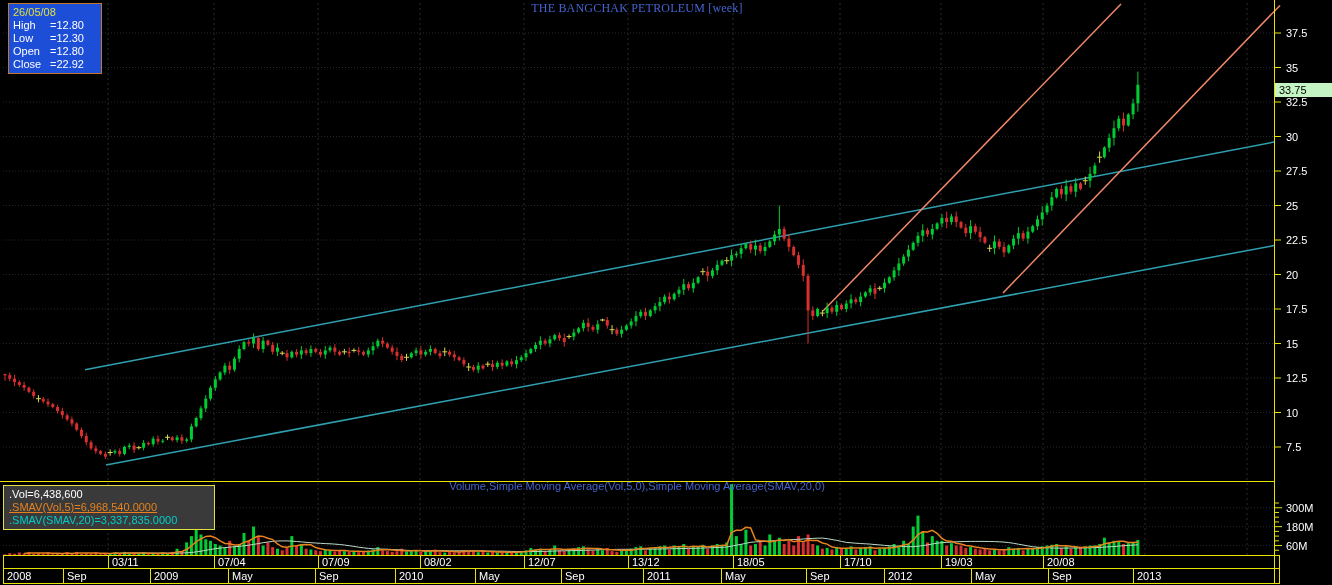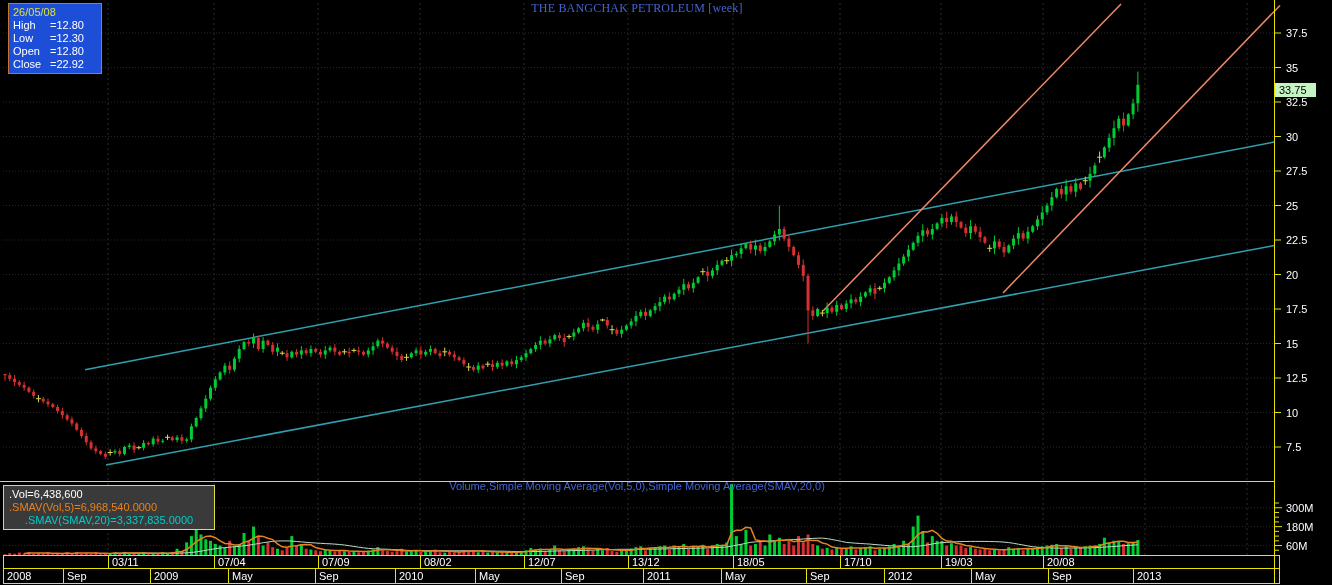--- a/index.html
+++ b/index.html
@@ -12,23 +12,23 @@
   .vol-title{position:absolute;top:480px;left:0;width:1274px;text-align:center;
          color:#4464D0;font-size:11px;}
   .ohlc-box{position:absolute;left:8px;top:3px;width:84px;background:#1d4ed8;
          border:1px solid #C07830;padding:2px 4px;font-size:11px;line-height:13px;color:#FFF;}
   .ob-date{color:#E0E040;}
   .ob-l{display:inline-block;width:37px;}
   .vol-box{position:absolute;left:3px;top:485px;width:212px;background:#3A3A3A;
          border:1px solid #E0E040;padding:2px 5px;font-size:11px;line-height:13px;box-sizing:border-box;}
   .vb-l{}
   .c-white{color:#FFFFFF;}
-  .c-orange{color:#E8821E;}
-  .c-cyan{color:#00CCCC;text-align:center;}
-  .price-tag{position:absolute;left:1275px;top:83px;width:41px;height:14px;background:#C4F4C4;
+  .c-orange{color:#E8821E;text-decoration:underline;}
+  .c-cyan{color:#00CCCC;}
+  .price-tag{position:absolute;left:1275px;top:83px;width:57px;height:14px;background:#C4F4C4;
          color:#000;font-size:11px;line-height:14px;padding-left:4px;box-sizing:border-box;}
 </style>
 </head>
 <body>
 
 <div class="screen">
 
   <svg id="cv" width="1332" height="585" viewBox="0 0 1332 585">
       <g>
         <line x1="3" y1="33" x2="1274" y2="33" stroke="#262626" stroke-dasharray="1 2"></line>

